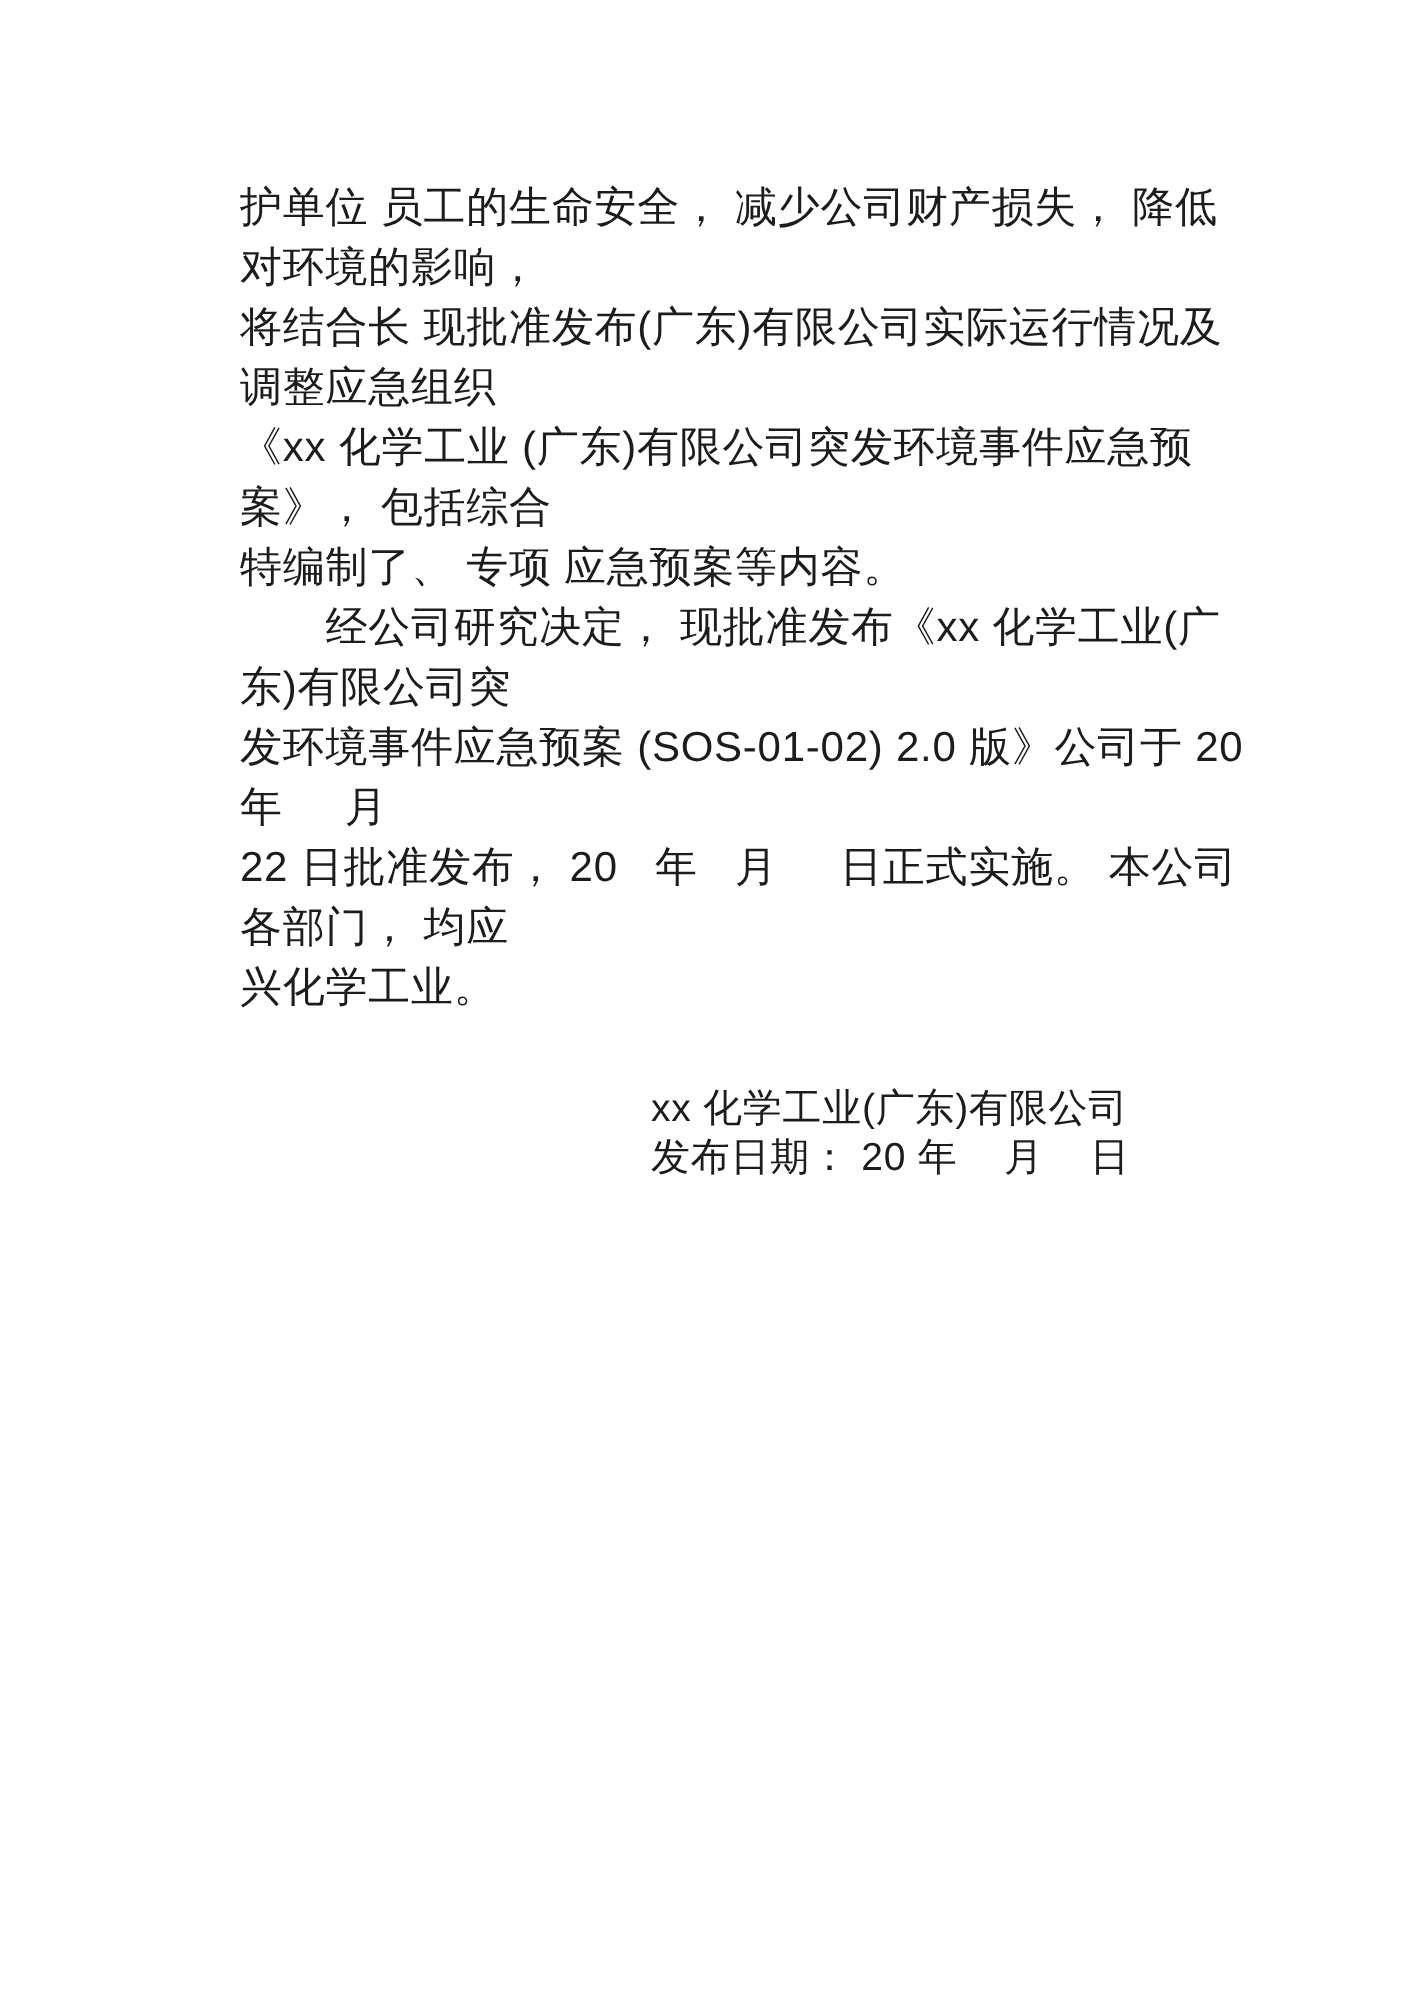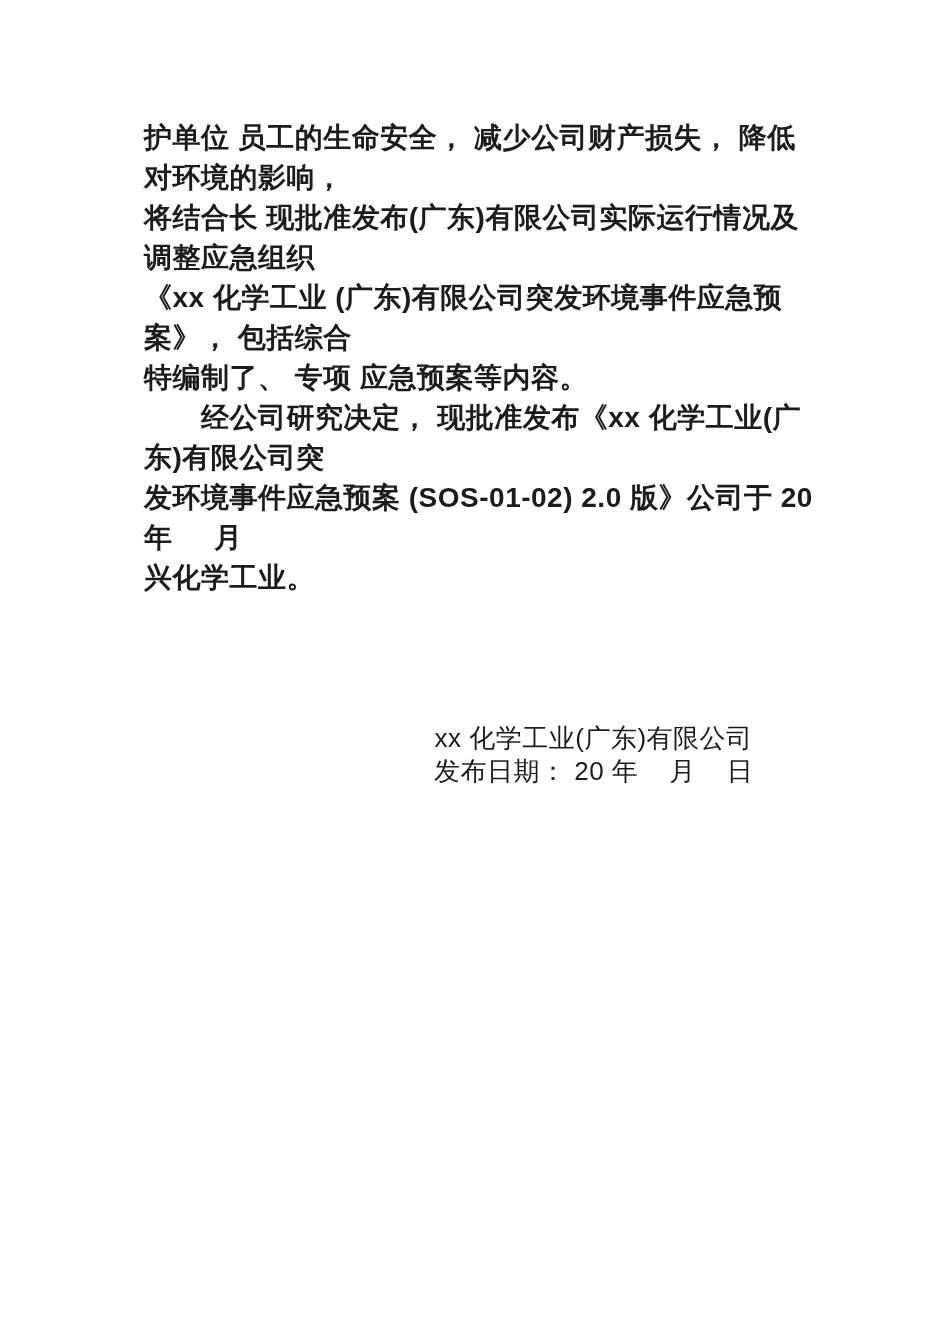--- a/index.html
+++ b/index.html
@@ -11,56 +11,55 @@
     position: relative;
     width: 950px;
     height: 1344px;
     background: #ffffff;
     overflow: hidden;
     font-family: "Liberation Sans", "DejaVu Sans", sans-serif;
     color: #1c1c1c;
   }
   .body-text {
     position: absolute;
-    left: 144px;
+    left: 160px;
     top: 118px;
     width: 680px;
-    font-weight: bold;
   }
   .body-text .line {
     font-size: 28px;
     line-height: 40px;
     white-space: pre-wrap;
     letter-spacing: 0.5px;
   }
   .signature {
     position: absolute;
     left: 434px;
     top: 722px;
   }
   .signature .sig-line {
     font-size: 26px;
     line-height: 33px;
     white-space: pre-wrap;
     letter-spacing: 0.5px;
-    text-align: center;
   }
 </style>
 </head>
 <body>
 
 <div class="page">
 
   <div class="body-text">
     <div class="line">护单位 员工的生命安全， 减少公司财产损失， 降低对环境的影响，</div>
     <div class="line">将结合长 现批准发布(广东)有限公司实际运行情况及调整应急组织</div>
     <div class="line">《xx 化学工业 (广东)有限公司突发环境事件应急预案》， 包括综合</div>
     <div class="line">特编制了、 专项 应急预案等内容。</div>
     <div class="line">　　经公司研究决定， 现批准发布《xx 化学工业(广东)有限公司突</div>
     <div class="line">发环境事件应急预案 (SOS-01-02) 2.0 版》公司于 20   年     月</div>
+    <div class="line">22 日批准发布， 20   年   月     日正式实施。 本公司各部门， 均应</div>
     <div class="line">兴化学工业。</div>
   </div>
 
   <div class="signature">
     <div class="sig-line">xx 化学工业(广东)有限公司</div>
     <div class="sig-line">发布日期： 20 年    月    日</div>
   </div>
 
 </div>
 

